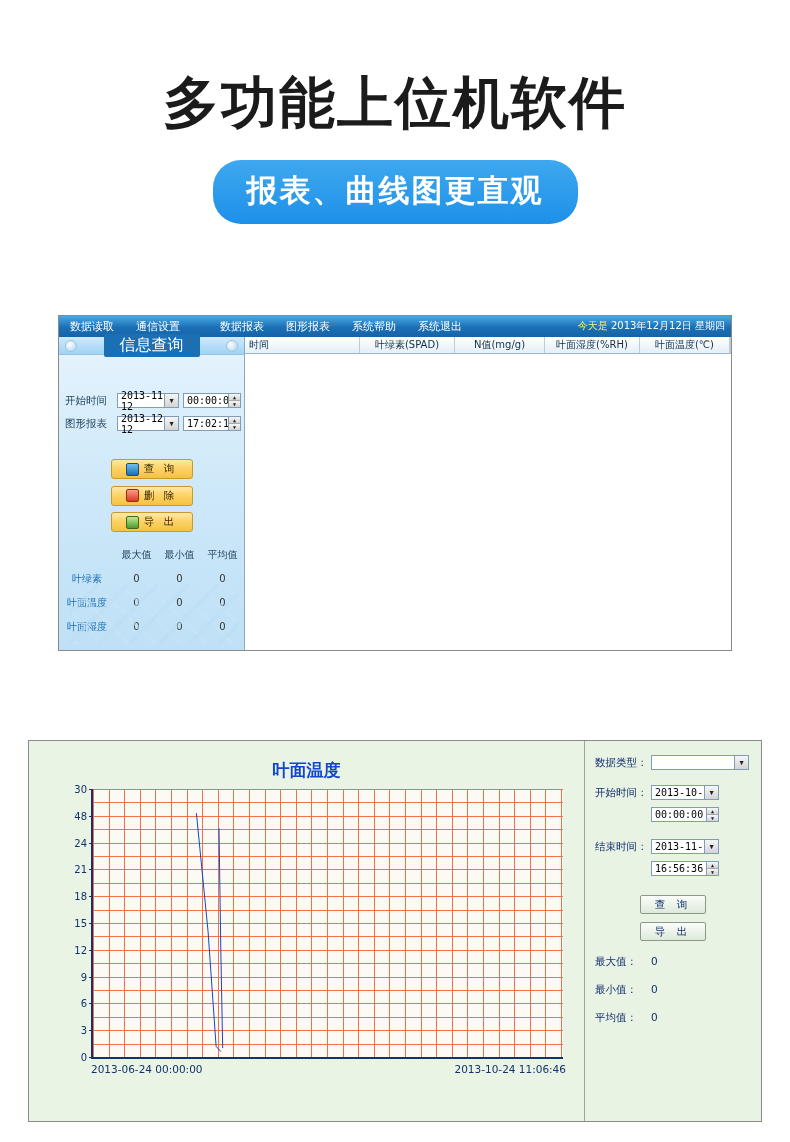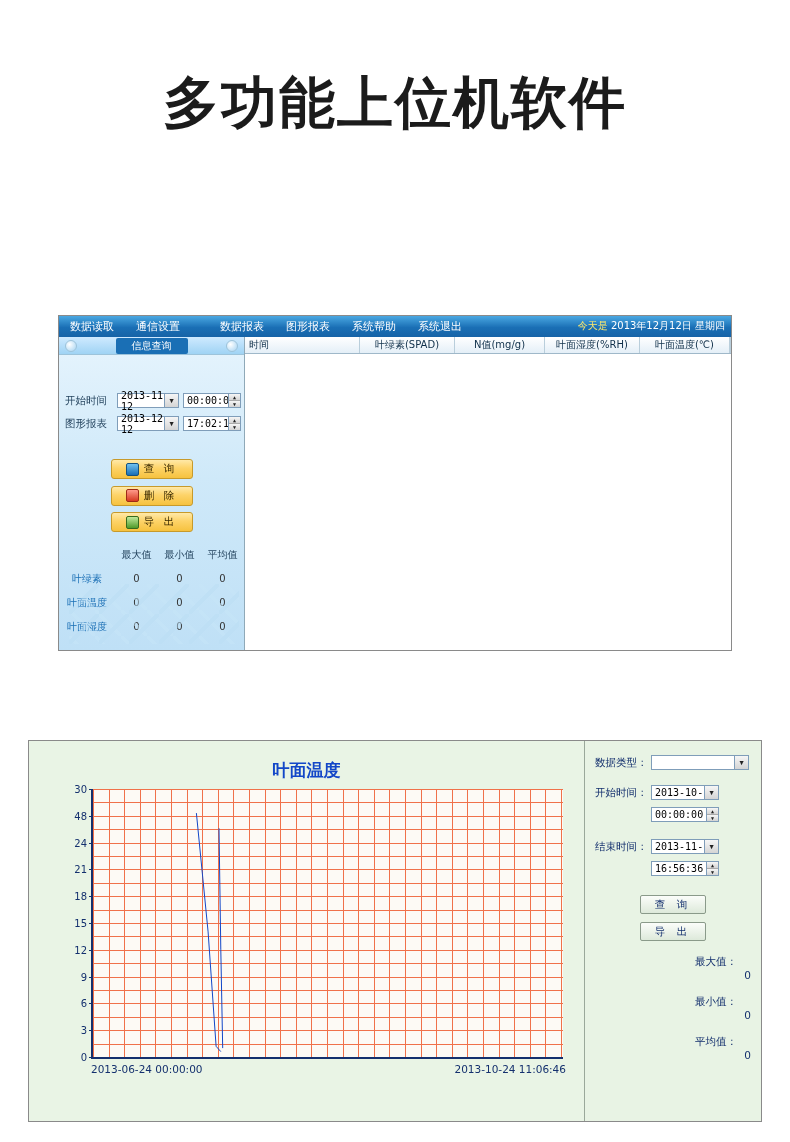--- a/index.html
+++ b/index.html
@@ -93,21 +93,21 @@
     background: linear-gradient(180deg,#cfeaff 0%, #9fd3f4 100%);
     display: flex;
     align-items: center;
     justify-content: center;
     border-bottom: 1px solid #9dc3da;
     position: relative;
   }
   .panel-head .cap {
     background: #1a6fb5;
     color: #fff;
-    font-size: 10px;
+    font-size: 16px;
     padding: 1px 16px;
     font-family: "DejaVu Sans", sans-serif;
     border-radius: 2px;
   }
   .panel-head .dot-l, .panel-head .dot-r {
     position:absolute; top:3px; width:10px; height:10px;
     border-radius: 50%;
     background: radial-gradient(circle at 35% 35%, #ffffff, #bfe0f6 70%);
     border: 1px solid #9dc3da;
   }
@@ -365,32 +365,32 @@
     letter-spacing: 4px;
     color: #14306e;
     font-family: "DejaVu Sans", sans-serif;
     border-radius: 2px;
     line-height: 17px;
     text-align: center;
     box-sizing: border-box;
   }
   .statline {
     display: flex;
-    align-items: flex-end;
+    align-items: flex-start;
     margin: 14px 0 0 0;
-    flex-direction: column;
   }
   .statline .k { width: 56px; }
   .statline .v { color: #14306e; }
 </style>
 </head>
 <body>
 
 <div class="promo">
   <div class="promo-title">多功能上位机软件</div>
+  <div class="promo-pill">报表、曲线图更直观</div>
 </div>
 
 <div class="win1">
 
   <div class="menubar">
     <div class="mi">数据读取</div>
     <div class="mi">通信设置</div>
     <div class="mi" style="margin-left:18px">数据报表</div>
     <div class="mi">图形报表</div>
     <div class="mi">系统帮助</div>

